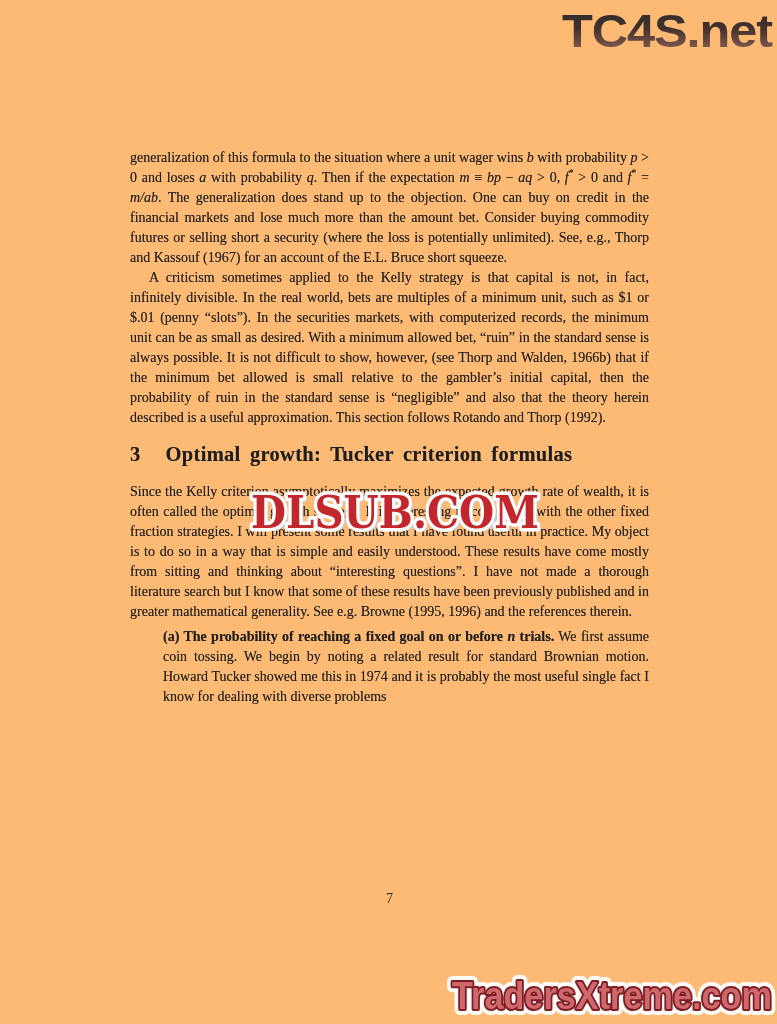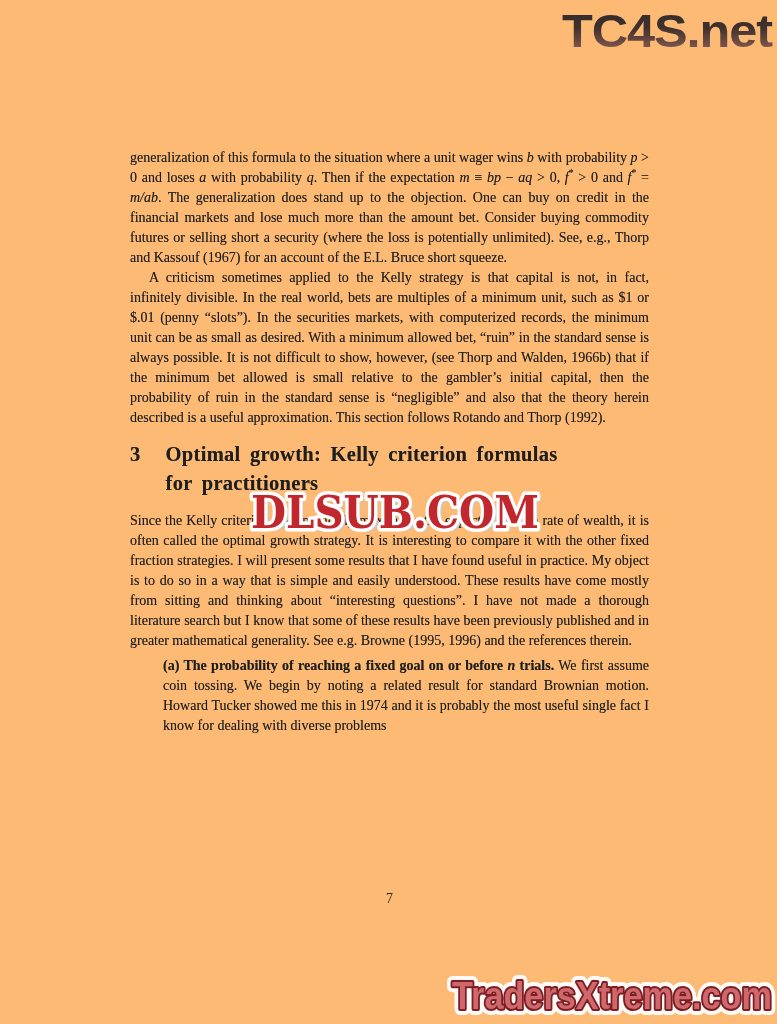--- a/index.html
+++ b/index.html
@@ -52,22 +52,21 @@
 
   <div class="text-block">
     <div data-paras="body1">
         <p class="body-para"><span>generalization of this formula to the situation where a unit wager wins </span><span class="seg-i">b</span><span> with probability </span><span class="seg-i">p</span><span> &gt; 0 and loses </span><span class="seg-i">a</span><span> with probability </span><span class="seg-i">q</span><span>. Then if the expectation </span><span class="seg-i">m</span><span> ≡ </span><span class="seg-i">bp</span><span> − </span><span class="seg-i">aq</span><span> &gt; 0, </span><span class="seg-i">f</span><span class="seg-sup">*</span><span> &gt; 0 and </span><span class="seg-i">f</span><span class="seg-sup">*</span><span> = </span><span class="seg-i">m/ab</span><span>. The generalization does stand up to the objection. One can buy on credit in the financial markets and lose much more than the amount bet. Consider buying commodity futures or selling short a security (where the loss is potentially unlimited). See, e.g., Thorp and Kassouf (1967) for an account of the E.L. Bruce short squeeze.</span></p>
         <p class="body-para indent"><span>A criticism sometimes applied to the Kelly strategy is that capital is not, in fact, infinitely divisible. In the real world, bets are multiples of a minimum unit, such as $1 or $.01 (penny “slots”). In the securities markets, with computerized records, the minimum unit can be as small as desired. With a minimum allowed bet, “ruin” in the standard sense is always possible. It is not difficult to show, however, (see Thorp and Walden, 1966b) that if the minimum bet allowed is small relative to the gambler’s initial capital, then the probability of ruin in the standard sense is “negligible” and also that the theory herein described is a useful approximation. This section follows Rotando and Thorp (1992).</span></p>
       </div>
 
     <div class="section-heading">
       <span class="sec-num">3</span>
       <span class="sec-title">
-        <div>Optimal growth: Kelly criterion formulas</div>
-        <div>for practitioners</div>
+        <div>Optimal growth: Tucker criterion formulas</div>
       </span>
     </div>
 
     <div data-paras="body2">
         <p class="body-para"><span>Since the Kelly criterion asymptotically maximizes the expected growth rate of wealth, it is often called the optimal growth strategy. It is interesting to compare it with the other fixed fraction strategies. I will present some results that I have found useful in practice. My object is to do so in a way that is simple and easily understood. These results have come mostly from sitting and thinking about “interesting questions”. I have not made a thorough literature search but I know that some of these results have been previously published and in greater mathematical generality. See e.g. Browne (1995, 1996) and the references therein.</span></p>
         <p class="body-para"><span class="seg-b">(a) The probability of reaching a fixed goal on or before </span><span class="seg-bi">n</span><span class="seg-b"> trials.</span><span> We first assume coin tossing. We begin by noting a related result for standard Brownian motion. Howard Tucker showed me this in 1974 and it is probably the most useful single fact I know for dealing with diverse problems</span></p>
       </div>
   </div>
 
   <svg class="wm wm-dlsub" width="306" height="58" aria-hidden="true">

